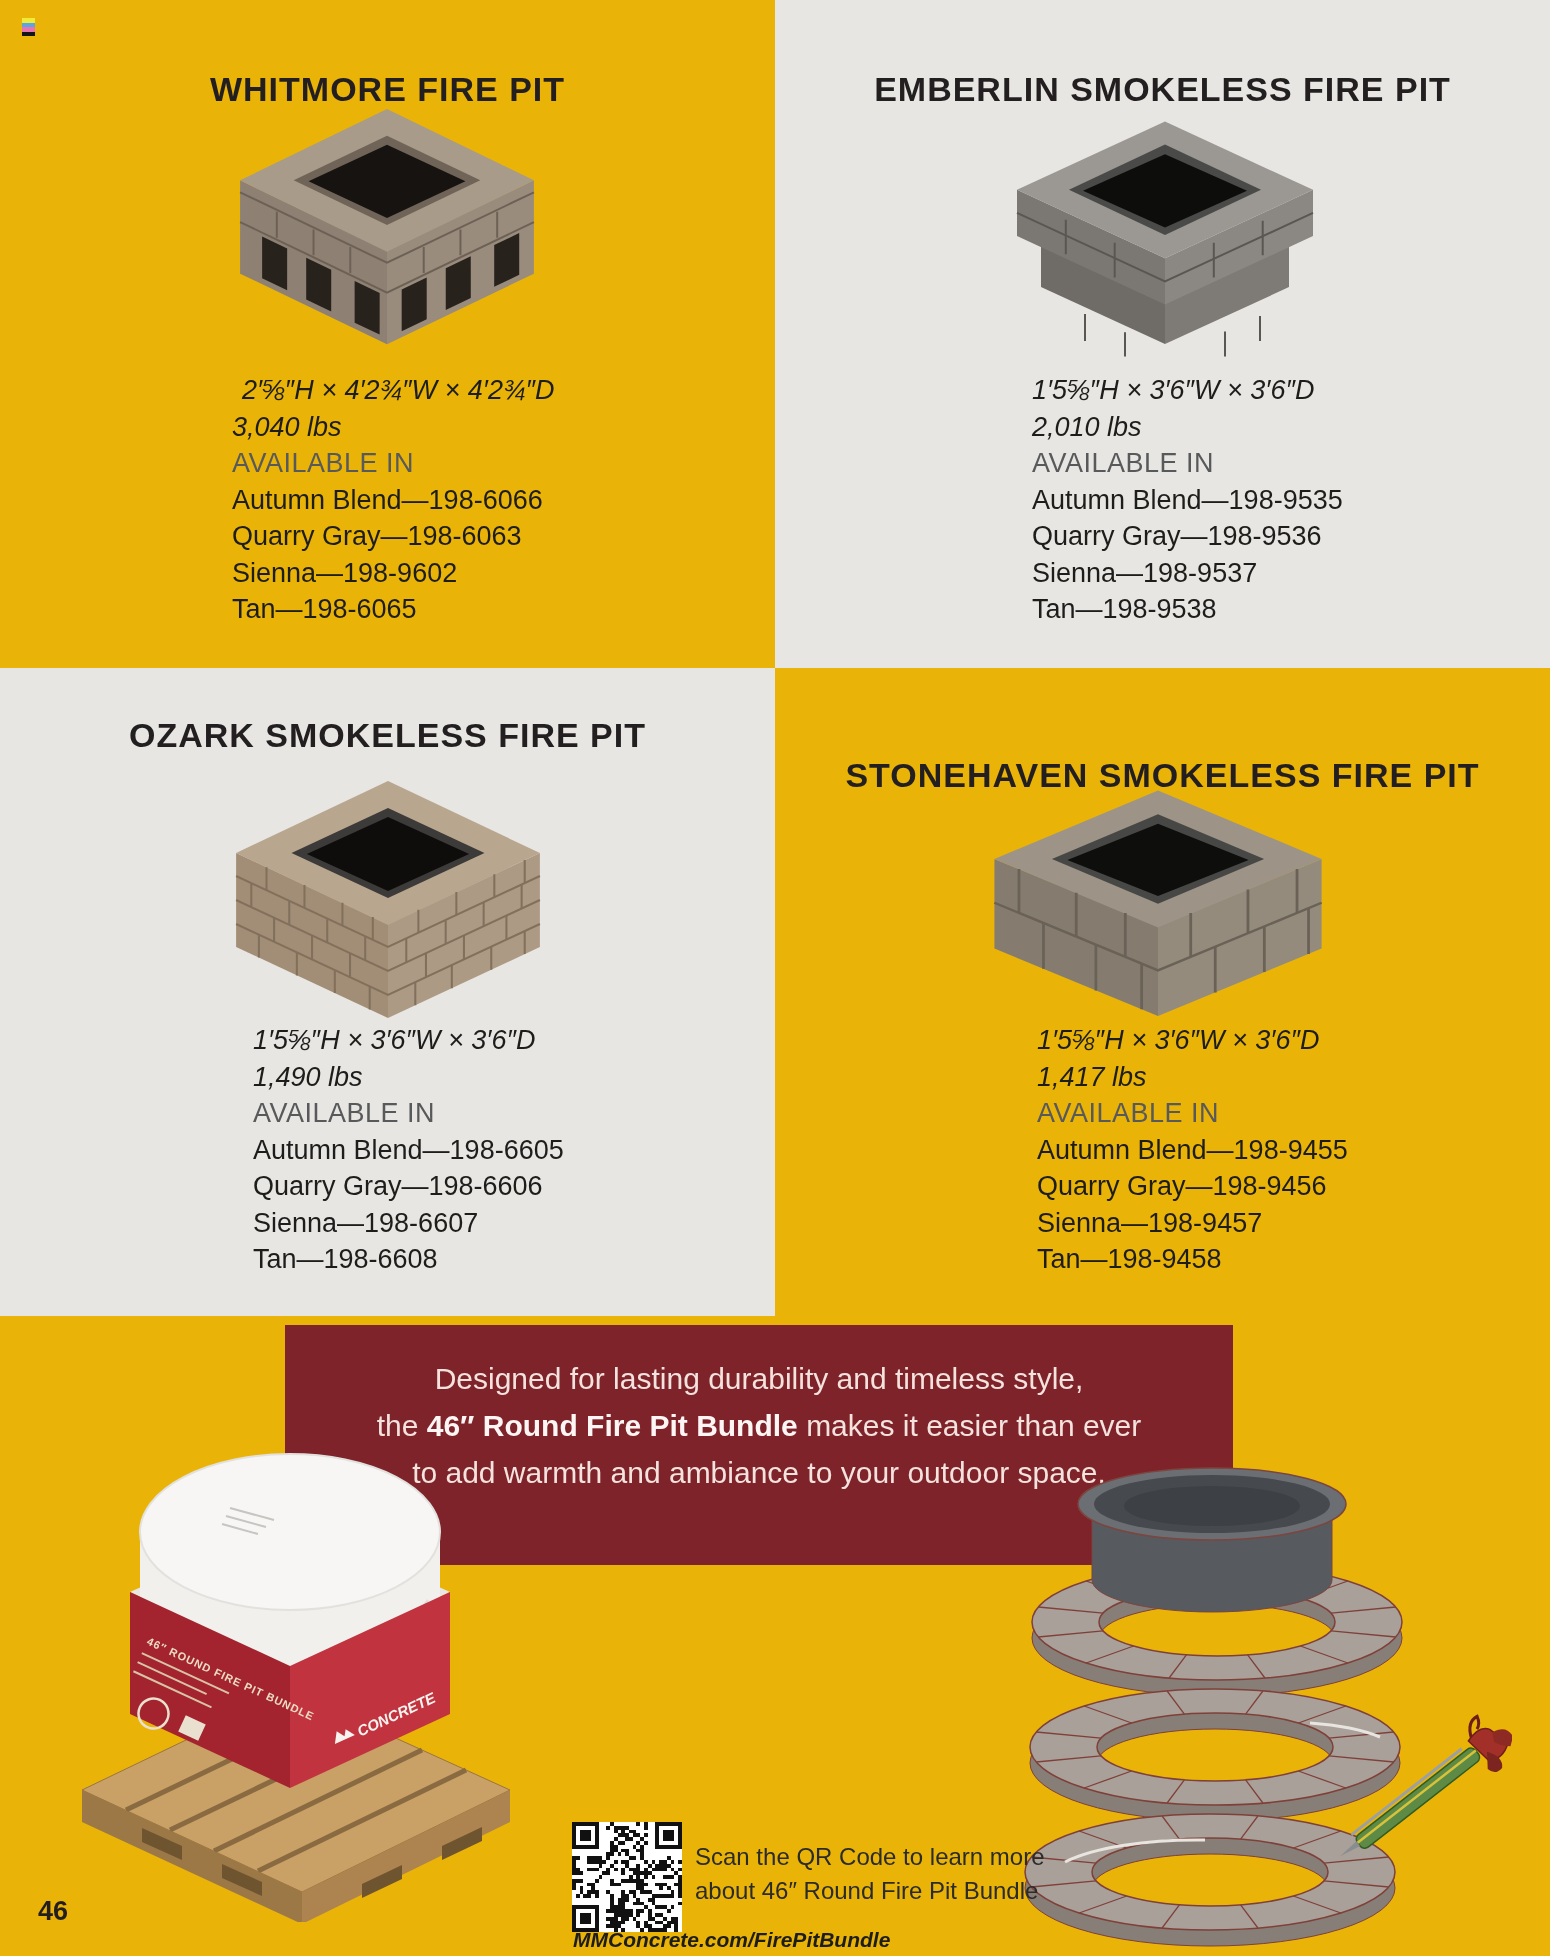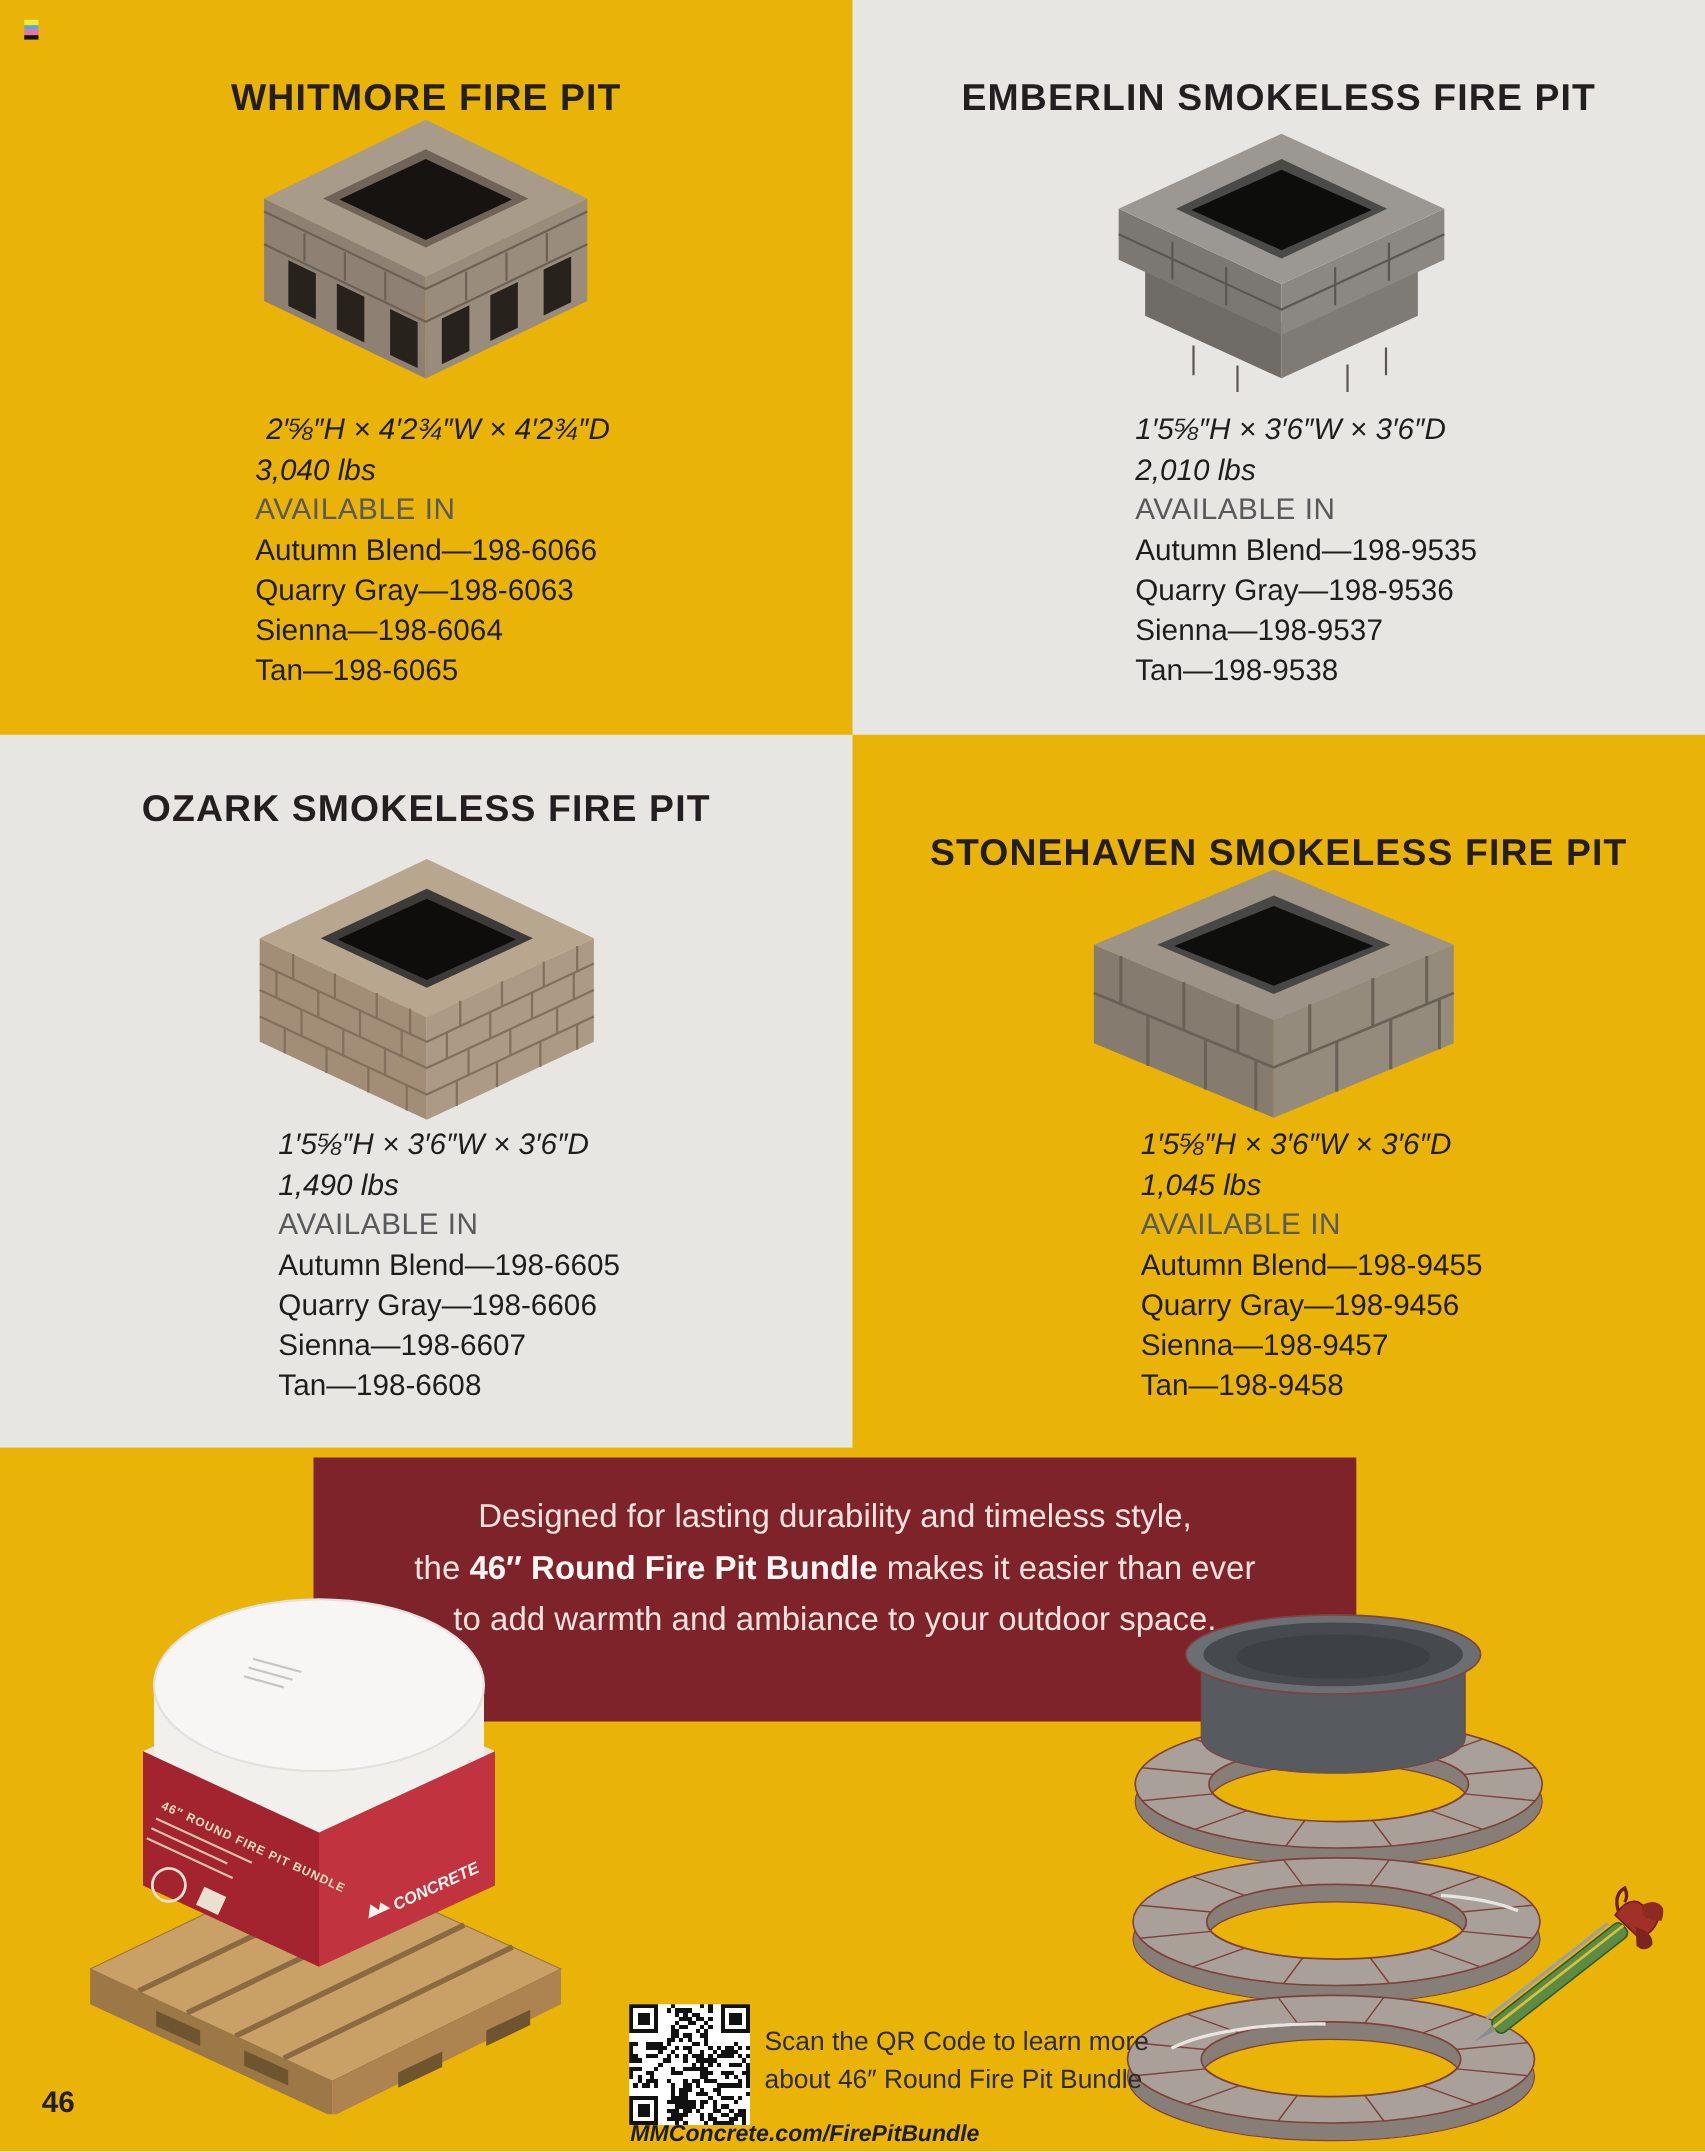--- a/index.html
+++ b/index.html
@@ -143,21 +143,21 @@
       <path d="M241.8,177.1 v48 M286.2,155.8 v48 M326.2,136.7 v48"></path>
     </g>
   </svg>
 
   <div class="specs s0">
     <div class="dims">2′⅝″H × 4′2¾″W × 4′2¾″D</div>
     <div class="wt">3,040 lbs</div>
     <div class="avail">AVAILABLE IN</div>
     <div class="c">Autumn Blend—198-6066</div>
     <div class="c">Quarry Gray—198-6063</div>
-    <div class="c">Sienna—198-6064</div>
+    <div class="c">Sienna—198-9602</div>
     <div class="c">Tan—198-6065</div>
   </div>
 
   <div class="specs s1">
     <div class="dims">1′5⅝″H × 3′6″W × 3′6″D</div>
     <div class="wt">2,010 lbs</div>
     <div class="avail">AVAILABLE IN</div>
     <div class="c">Autumn Blend—198-9535</div>
     <div class="c">Quarry Gray—198-9536</div>
     <div class="c">Sienna—198-9537</div>
@@ -169,21 +169,21 @@
     <div class="wt">1,490 lbs</div>
     <div class="avail">AVAILABLE IN</div>
     <div class="c">Autumn Blend—198-6605</div>
     <div class="c">Quarry Gray—198-6606</div>
     <div class="c">Sienna—198-6607</div>
     <div class="c">Tan—198-6608</div>
   </div>
 
   <div class="specs s3">
     <div class="dims">1′5⅝″H × 3′6″W × 3′6″D</div>
-    <div class="wt">1,045 lbs</div>
+    <div class="wt">1,417 lbs</div>
     <div class="avail">AVAILABLE IN</div>
     <div class="c">Autumn Blend—198-9455</div>
     <div class="c">Quarry Gray—198-9456</div>
     <div class="c">Sienna—198-9457</div>
     <div class="c">Tan—198-9458</div>
   </div>
 
   <div class="banner">
     <div class="l l1">Designed for lasting durability and timeless style,</div>
     <div class="l l2"><span>the </span><b>46″ Round Fire Pit Bundle</b><span> makes it easier than ever</span></div>

